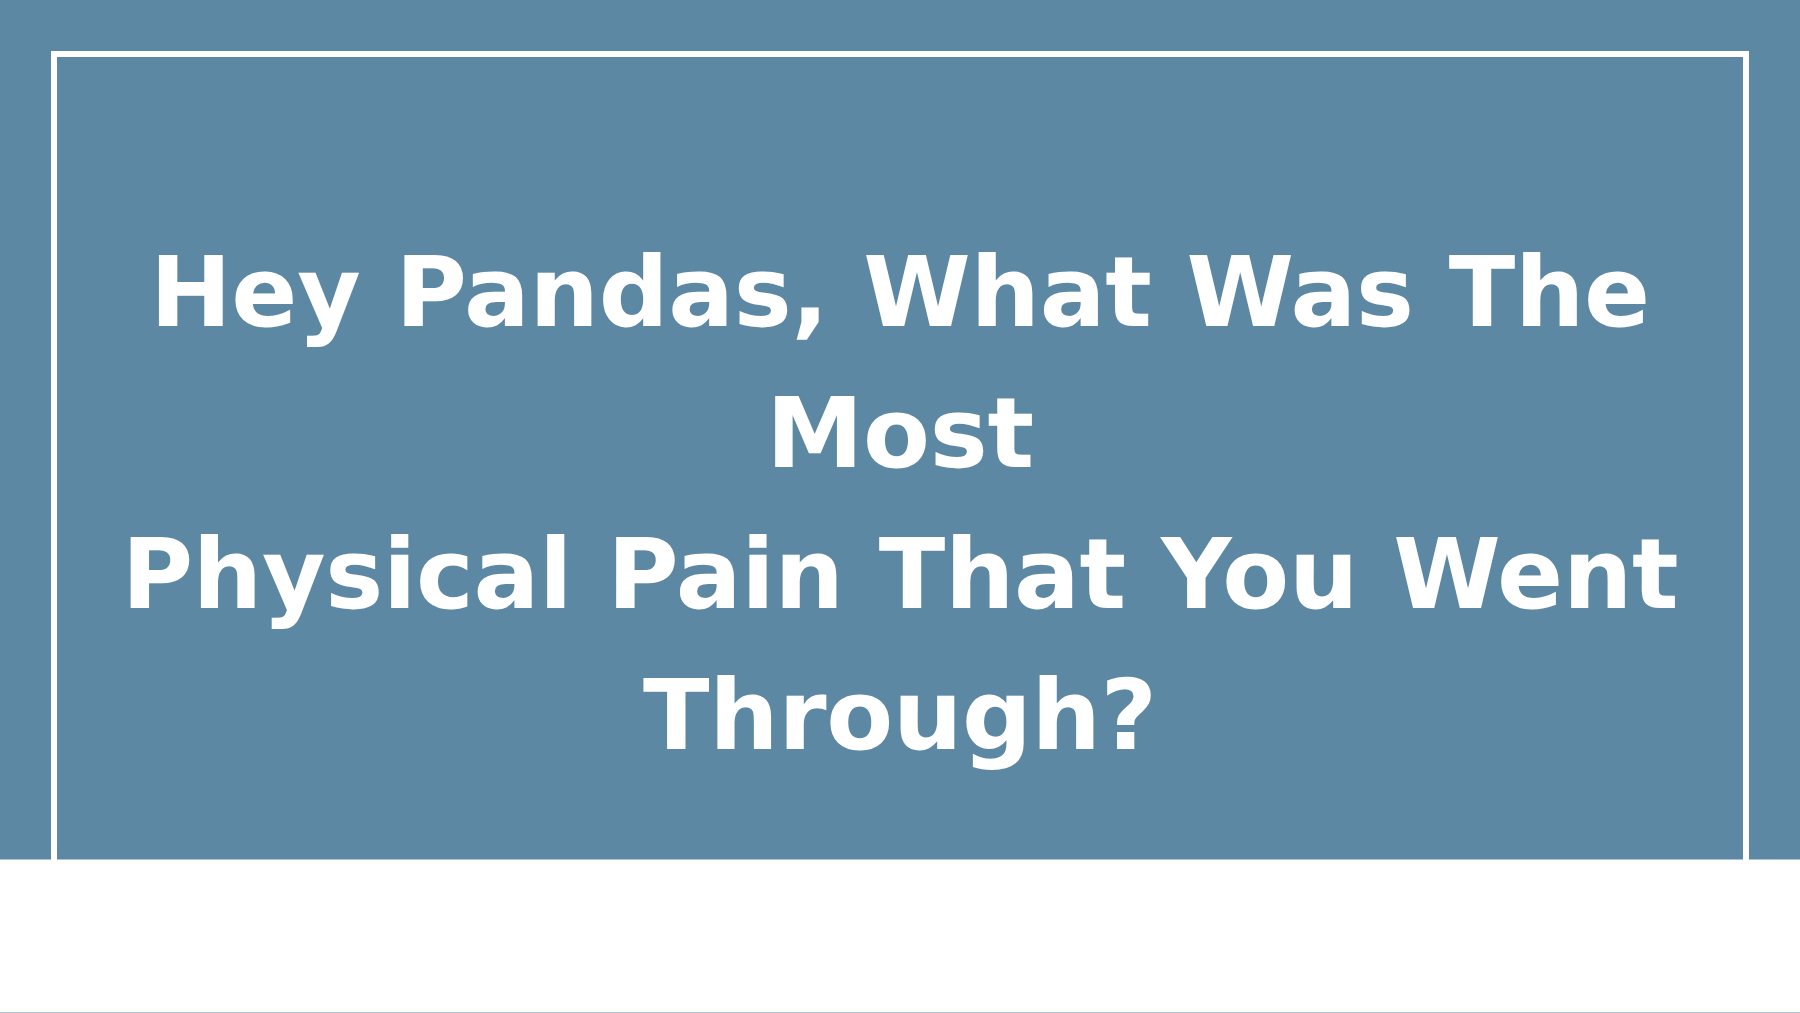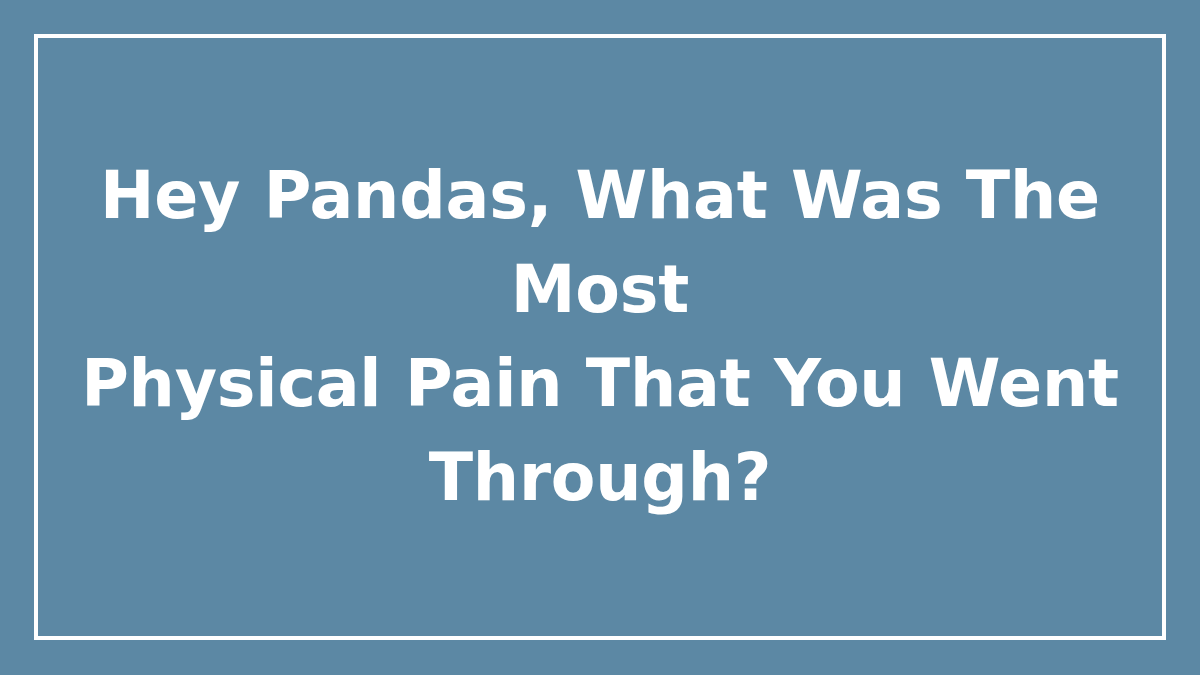--- a/index.html
+++ b/index.html
@@ -9,21 +9,21 @@
   body {
     width: 1200px;
     height: 675px;
     overflow: hidden;
     font-family: "DejaVu Sans", sans-serif;
   }
 
   #card {
     position: relative;
     width: 1200px;
-    height: 675px;
+    height: 573px;
     background: #5c88a4;
     box-sizing: border-box;
   }
 
   #inset-border {
     position: absolute;
     left: 34px;
     top: 34px;
     width: 1132px;
     height: 606px;

